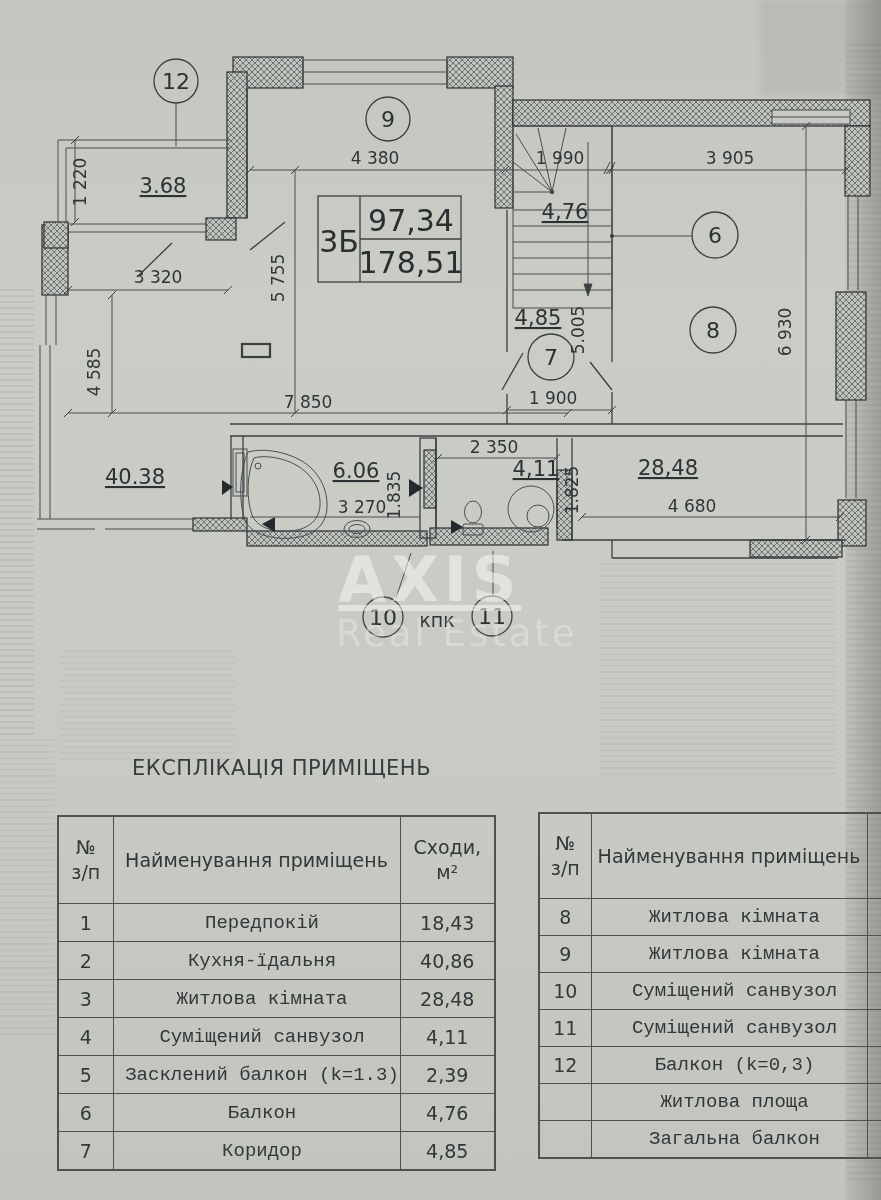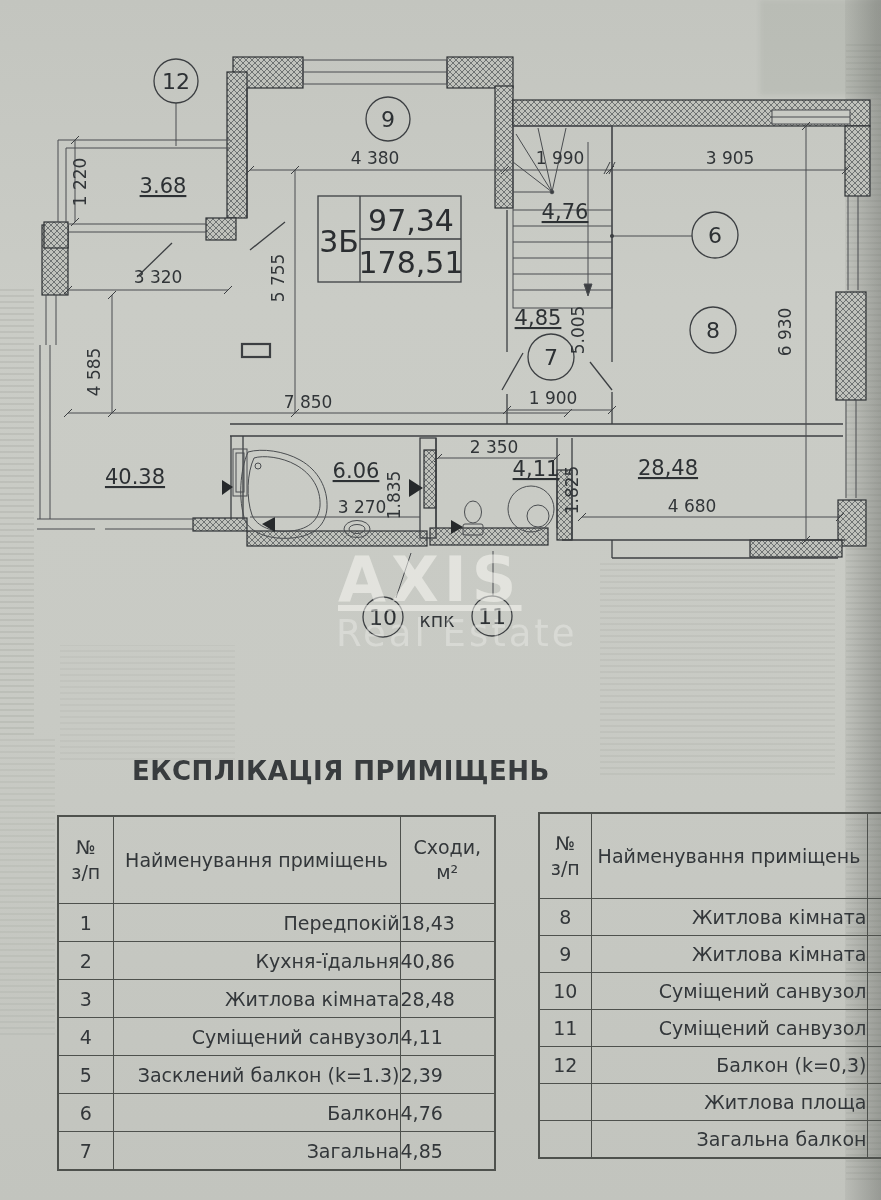--- a/index.html
+++ b/index.html
@@ -24,30 +24,30 @@
   .area{font-size:21px;text-anchor:middle;text-decoration:underline;fill:#2d3134;}
   .circ{font-size:22px;text-anchor:middle;fill:#2d3134;}
   .unit{font-size:30px;text-anchor:middle;fill:#2b2e31;}
   .kpk{font-size:19px;text-anchor:middle;}
   
   .wm1{position:absolute;left:338px;top:543px;font-size:62px;font-weight:bold;
     letter-spacing:5px;color:rgba(248,248,243,0.55);text-decoration:underline;}
   .wm2{position:absolute;left:336px;top:612px;font-size:37px;font-weight:400;
     letter-spacing:3px;color:rgba(245,245,240,0.36);}
   
-  .expl-title{position:absolute;left:132px;top:756px;font-size:26px;font-weight:700;
+  .expl-title{position:absolute;left:132px;top:756px;font-size:21px;font-weight:400;
     letter-spacing:0.5px;color:#383c3e;}
   .tbl{position:absolute;}
   .tbl table{border-collapse:collapse;table-layout:fixed;}
   .tbl th,.tbl td{border:1.7px solid #4e514d;font-weight:normal;font-size:19px;
     color:#33373a;padding:0;vertical-align:middle;}
   .tbl table{border:2.5px solid #4e514d;}
   .c-num{text-align:center;}
-  .c-name{text-align:right;padding-left:11px !important;}
-  .c-area{text-align:left;margin-left:27px;}
+  .c-name{text-align:center;padding-left:11px !important;font-family:Liberation Mono, monospace;}
+  .c-area{text-align:center;margin-left:27px;}
   .left-tbl{left:57px;top:815px;}
   .left-tbl th{height:86px;text-align:center;line-height:1.3;}
   .left-tbl td{height:37px;}
   .right-tbl{left:538px;top:812px;width:343px;overflow:hidden;}
   .right-tbl th{height:84px;text-align:center;line-height:1.3;}
   .right-tbl td{height:36px;}
 </style>
 </head>
 <body>
 
@@ -326,21 +326,21 @@
           </tr>
 
           <tr>
             <td class="c-num">6</td>
             <td class="c-name">Балкон</td>
             <td class="c-area">4,76</td>
           </tr>
 
           <tr>
             <td class="c-num">7</td>
-            <td class="c-name">Загальна</td>
+            <td class="c-name">Коридор</td>
             <td class="c-area">4,85</td>
           </tr>
         </tbody>
     </table>
   </div>
 
   <div class="tbl right-tbl">
     <table style="width:388px">
       <colgroup>
           <col style="width:52px">

